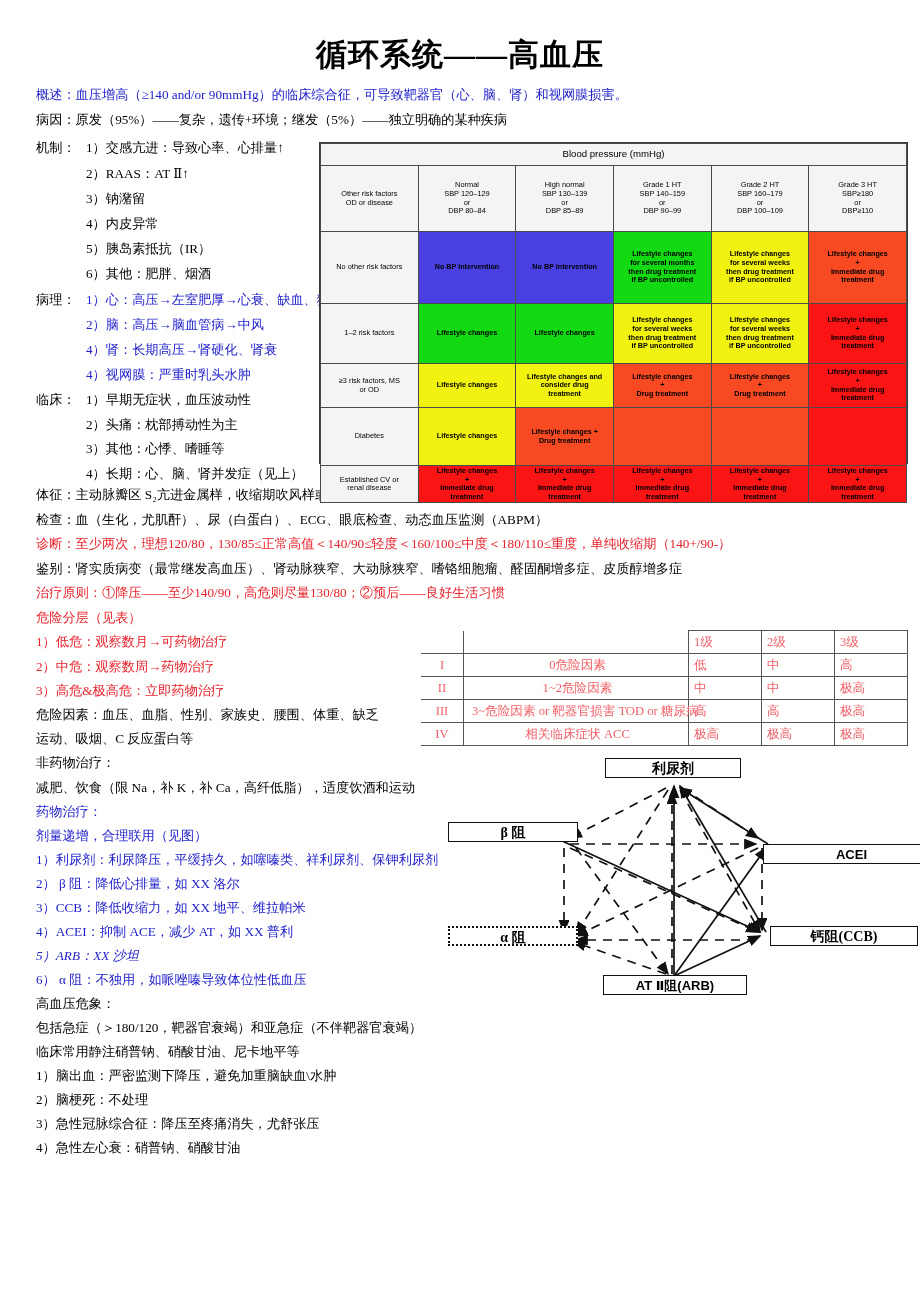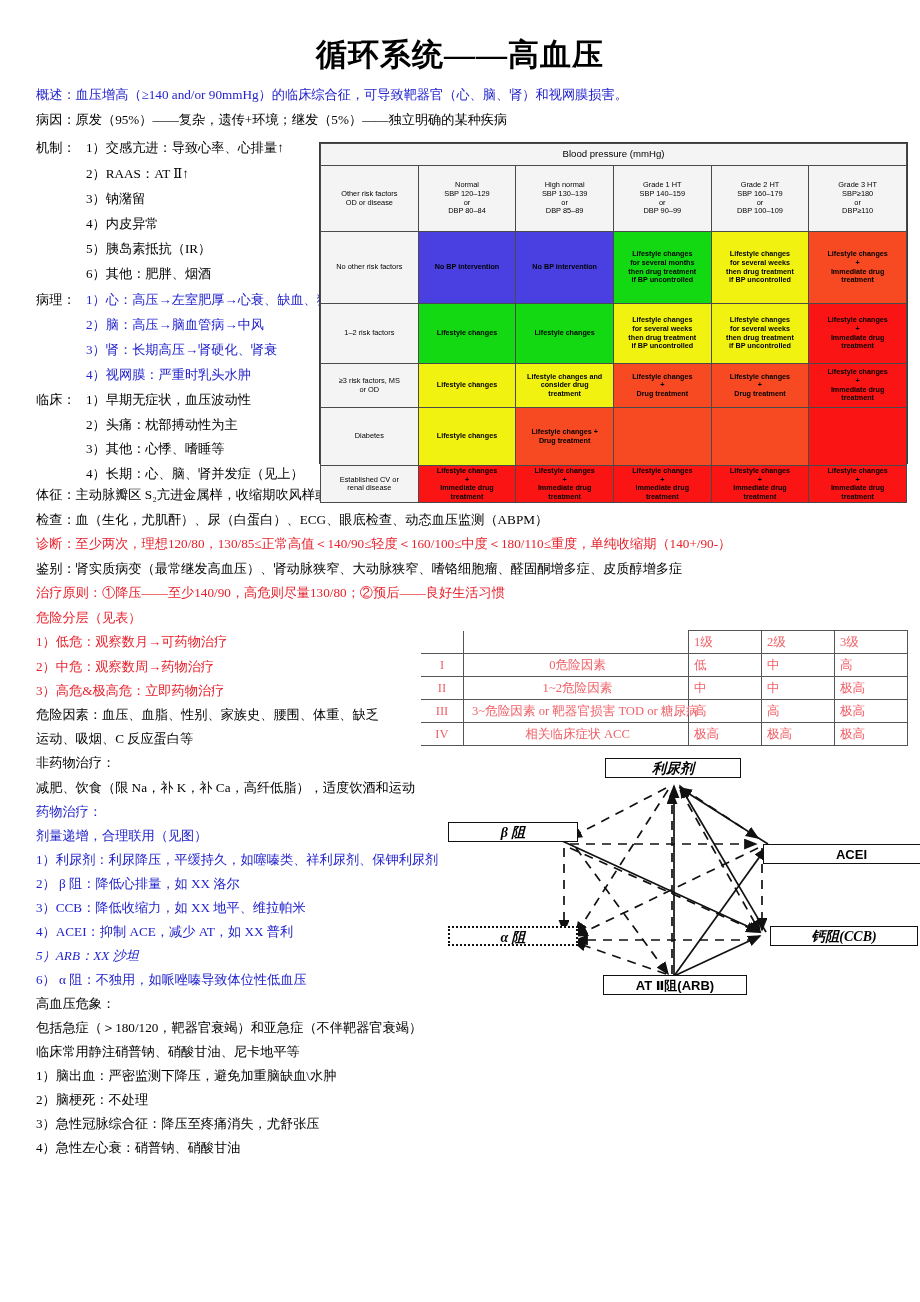--- a/index.html
+++ b/index.html
@@ -117,21 +117,21 @@
     font-size: 13px;
     font-weight: 700;
     text-align: center;
     line-height: 20px;
     height: 20px;
     box-sizing: border-box;
     z-index: 5;
     color: #000;
   }
   .dbox.dotted { border: 2px dotted #111; }
-  .dbox.cjk { font-family: "Liberation Serif","DejaVu Serif",serif; font-size: 14px; font-style: italic; }
+  .dbox.cjk { font-family: "Liberation Serif","DejaVu Serif",serif; font-size: 14px; }
   .diagram svg { position: absolute; left: 0; top: 0; }
 </style>
 </head>
 <body>
 
 <div class="page">
 
   <div class="doc-title">循环系统——高血压</div>
 
   <div id="text-layer">
@@ -140,21 +140,21 @@
       <div class="tline black" style="left: 36px; top: 140px;">机制：</div>
       <div class="tline black" style="left: 86px; top: 140px;">1）交感亢进：导致心率、心排量↑</div>
       <div class="tline black" style="left: 86px; top: 166px;">2）RAAS：AT Ⅱ↑</div>
       <div class="tline black" style="left: 86px; top: 191px;">3）钠潴留</div>
       <div class="tline black" style="left: 86px; top: 216px;">4）内皮异常</div>
       <div class="tline black" style="left: 86px; top: 241px;">5）胰岛素抵抗（IR）</div>
       <div class="tline black" style="left: 86px; top: 266px;">6）其他：肥胖、烟酒</div>
       <div class="tline black" style="left: 36px; top: 292px;">病理：</div>
       <div class="tline blue" style="left: 86px; top: 292px;">1）心：高压→左室肥厚→心衰、缺血、猝死、室性失常</div>
       <div class="tline blue" style="left: 86px; top: 317px;">2）脑：高压→脑血管病→中风</div>
-      <div class="tline blue" style="left: 86px; top: 342px;">3）肾：长期高压→肾硬化、肾衰</div>
+      <div class="tline blue" style="left: 86px; top: 342px;">4）肾：长期高压→肾硬化、肾衰</div>
       <div class="tline blue" style="left: 86px; top: 367px;">4）视网膜：严重时乳头水肿</div>
       <div class="tline black" style="left: 36px; top: 392px;">临床：</div>
       <div class="tline black" style="left: 86px; top: 392px;">1）早期无症状，血压波动性</div>
       <div class="tline black" style="left: 86px; top: 417px;">2）头痛：枕部搏动性为主</div>
       <div class="tline black" style="left: 86px; top: 441px;">3）其他：心悸、嗜睡等</div>
       <div class="tline black" style="left: 86px; top: 466px;">4）长期：心、脑、肾并发症（见上）</div>
       <div class="tline black" style="left: 36px; top: 487px;">体征：主动脉瓣区 S₂亢进金属样，收缩期吹风样或早期喀喇音</div>
       <div class="tline black" style="left: 36px; top: 512px;">检查：血（生化，尤肌酐）、尿（白蛋白）、ECG、眼底检查、动态血压监测（ABPM）</div>
       <div class="tline red" style="left: 36px; top: 536px;">诊断：至少两次，理想120/80，130/85≤正常高值＜140/90≤轻度＜160/100≤中度＜180/110≤重度，单纯收缩期（140+/90-）</div>
       <div class="tline black" style="left: 36px; top: 561px;">鉴别：肾实质病变（最常继发高血压）、肾动脉狭窄、大动脉狭窄、嗜铬细胞瘤、醛固酮增多症、皮质醇增多症</div>

